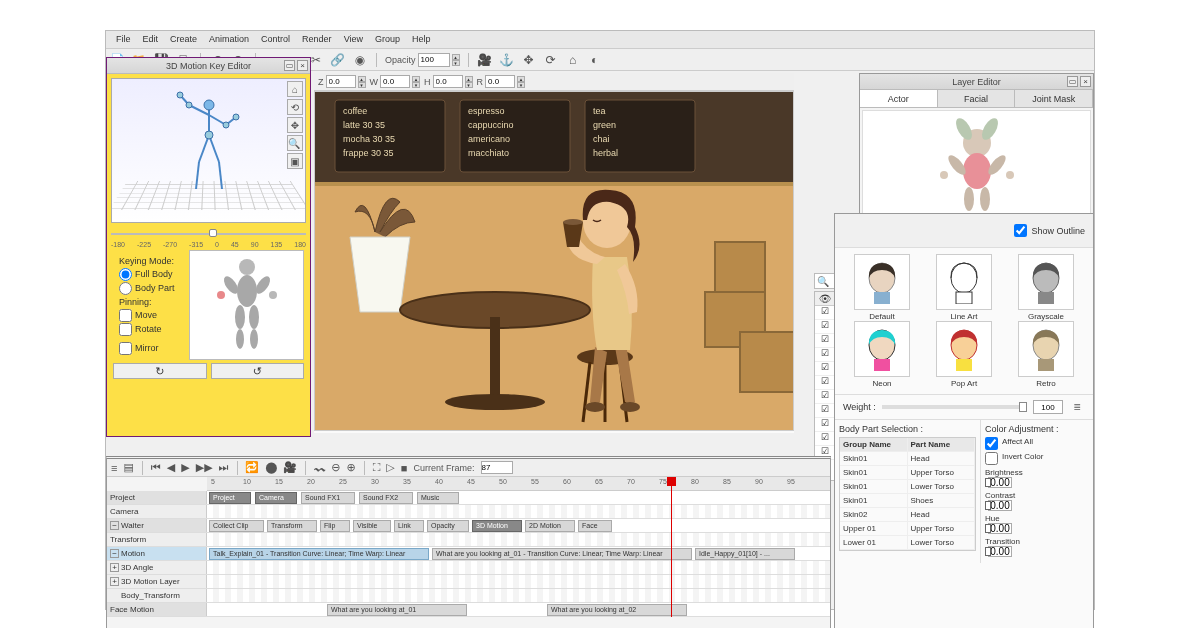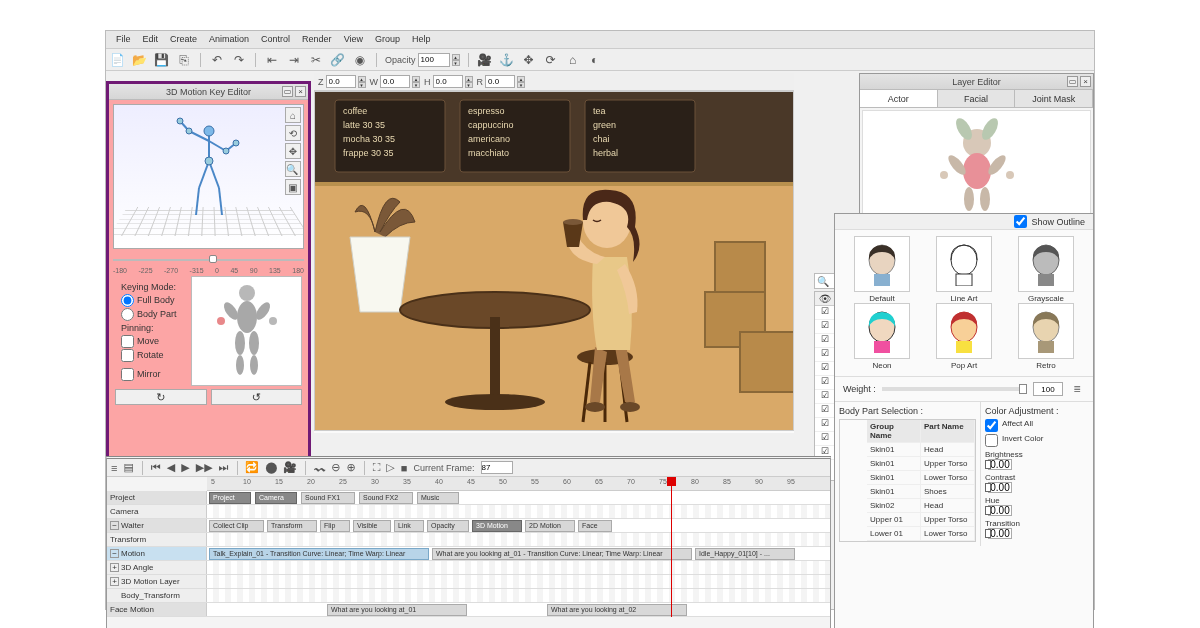--- a/index.html
+++ b/index.html
@@ -14,21 +14,21 @@
 .toolbar { height: 22px; background: #efefef; border-bottom: 1px solid #ccc; display: flex; align-items: center; padding: 0 4px; gap: 6px; }
 .tb-btn { width: 16px; height: 16px; display: flex; align-items: center; justify-content: center; cursor: pointer; color: #555; font-size: 12px; }
 .tb-sep { width: 1px; height: 14px; background: #bbb; margin: 0 2px; }
 .tb-field { display: flex; align-items: center; gap: 2px; }
 .tb-field label { font-size: 9px; color: #555; }
 .tb-field input { width: 32px; height: 14px; border: 1px solid #aaa; font-size: 8px; padding: 0 2px; }
 .spinner { display:flex; flex-direction:column; gap:0; }
 .spinner div { width:8px; height:6px; background:#ddd; border:1px solid #aaa; font-size:5px; text-align:center; line-height:4px;}
 
 
-.panel-3d { position: absolute; left: 0; top: 50px; width: 205px; height: 380px; background: #fca5a5; border: 3px solid #701a75; }
+.panel-3d { position: absolute; left: 0; top: 26px; width: 205px; height: 380px; background: #fde047; border: 1px solid #701a75; }
 .panel-title { height: 16px; background: linear-gradient(#e4e4e4,#d6d6d6); border-bottom: 1px solid #bbb; display: flex; align-items: center; justify-content: center; font-size: 9px; color: #444; position:relative;}
 .panel-title .ico-r { position:absolute; right:2px; display:flex; gap:2px;}
 .panel-title .ico-r span{ width:11px;height:11px;border:1px solid #999;background:#eee;font-size:8px;text-align:center;line-height:9px;}
 .view3d { position: relative; height: 145px; margin: 4px; background: linear-gradient(#eef,#fff); border: 1px solid #aaa; overflow:hidden;}
 .grid3d { position:absolute; left:50%; top:90px; width:180px; height:50px; transform:translateX(-50%); }
 .grid3d::before{content:"";position:absolute;inset:0;background:
   repeating-linear-gradient(to right,transparent 0 11px,#ccc 11px 12px),
   repeating-linear-gradient(to bottom,transparent 0 7px,#ccc 7px 8px);
   transform:perspective(200px) rotateX(55deg);}
 .stick { position:absolute; left:50%; top:18px; transform:translateX(-50%);}
@@ -67,34 +67,34 @@
 .layer-list .hdr{height:14px;background:#eee;display:flex;border-bottom:1px solid #ccc;}
 .layer-list .hdr span{flex:1;text-align:center;font-size:10px;line-height:14px;}
 .layer-list .row{height:14px;display:flex;border-bottom:1px solid #eee;}
 .layer-list .row span{flex:1;text-align:center;font-size:9px;}
 .layer-search{position:absolute;right:238px;top:242px;width:42px;height:16px;display:flex;align-items:center;gap:2px;background:#fff;border:1px solid #bbb;}
 .layer-search span{font-size:10px;padding:0 2px;}
 .layer-search input{width:24px;border:none;font-size:8px;}
 
 
 .panel-style{position:absolute;right:0;top:182px;width:260px;height:430px;background:#fafafa;border:1px solid #999;z-index:5;}
-.chk-row{height:16px;display:flex;align-items:center;justify-content:flex-end;padding:0 8px;gap:4px;font-size:9px;border-bottom:1px solid #ddd;background:#f0f0f0;}
+.chk-row{height:34px;display:flex;align-items:center;justify-content:flex-end;padding:0 8px;gap:4px;font-size:9px;border-bottom:1px solid #ddd;background:#f0f0f0;}
 .style-grid{display:grid;grid-template-columns:repeat(3,1fr);padding:6px;max-height:168px;overflow:hidden;}
 .style-item{display:flex;flex-direction:column;align-items:center;gap:2px;}
 .thumb{width:56px;height:56px;border:1px solid #ccc;background:#fff;display:flex;align-items:center;justify-content:center;cursor:pointer;}
 .style-item span{font-size:8px;color:#333;}
 .weight-row{padding:4px 8px;display:flex;align-items:center;gap:6px;border-top:1px solid #ddd;}
 .weight-row .sl{flex:1;height:4px;background:#ddd;position:relative;}
 .weight-row .sl .th{position:absolute;right:0;top:-3px;width:8px;height:10px;background:#fff;border:1px solid #888;}
 .weight-row input{width:30px;height:14px;border:1px solid #aaa;font-size:8px;text-align:center;}
 .split{display:flex;border-top:1px solid #ddd;}
 .split-l{flex:1;padding:4px;border-right:1px solid #ddd;}
 .split-r{flex:0 0 112px;padding:4px;}
 .split h6{font-size:9px;font-weight:normal;color:#333;margin-bottom:3px;}
-.tbl{border:1px solid #ccc;font-size:8px;padding-left:27px;}
+.tbl{border:1px solid #ccc;font-size:8px;}
 .tbl .tr{display:flex;border-bottom:1px solid #eee;}
 .tbl .tr.hd{background:#e8e8e8;font-weight:bold;}
 .tbl .td{flex:1;padding:2px 3px;border-right:1px solid #eee;}
 .adj label{display:flex;align-items:flex-start;gap:4px;font-size:8px;margin:2px 0;}
 .adj-sl{margin:2px 0;}
 .adj-sl span{font-size:8px;color:#333;}
 .adj-sl .bar{height:5px;background:#ddd;margin:1px 0;position:relative;}
 .adj-sl.hue .bar{background:linear-gradient(90deg,#f00,#ff0,#0f0,#0ff,#00f,#f0f,#f00);}
 .adj-sl.sat .bar{background:linear-gradient(90deg,#888,#f00);}
 .adj-sl .th{position:absolute;left:50%;top:-2px;width:6px;height:9px;background:#fff;border:1px solid #666;}

